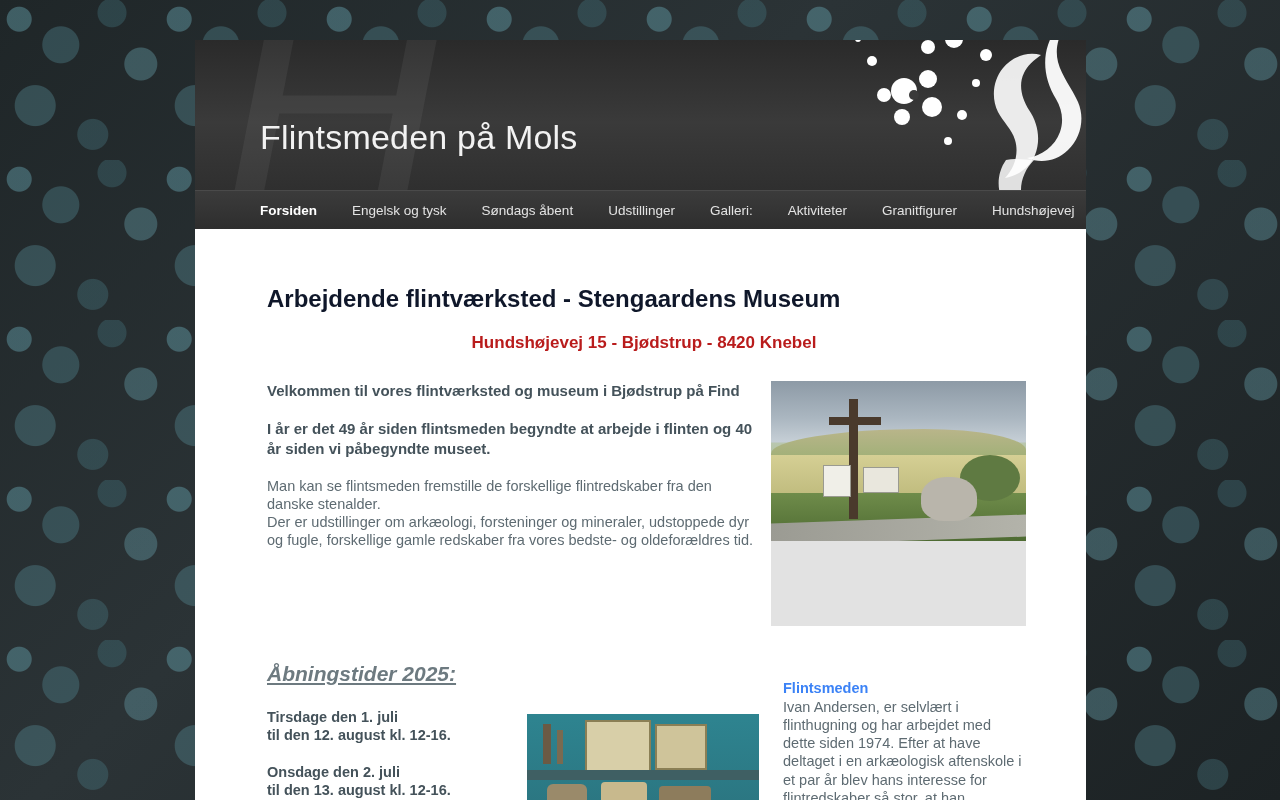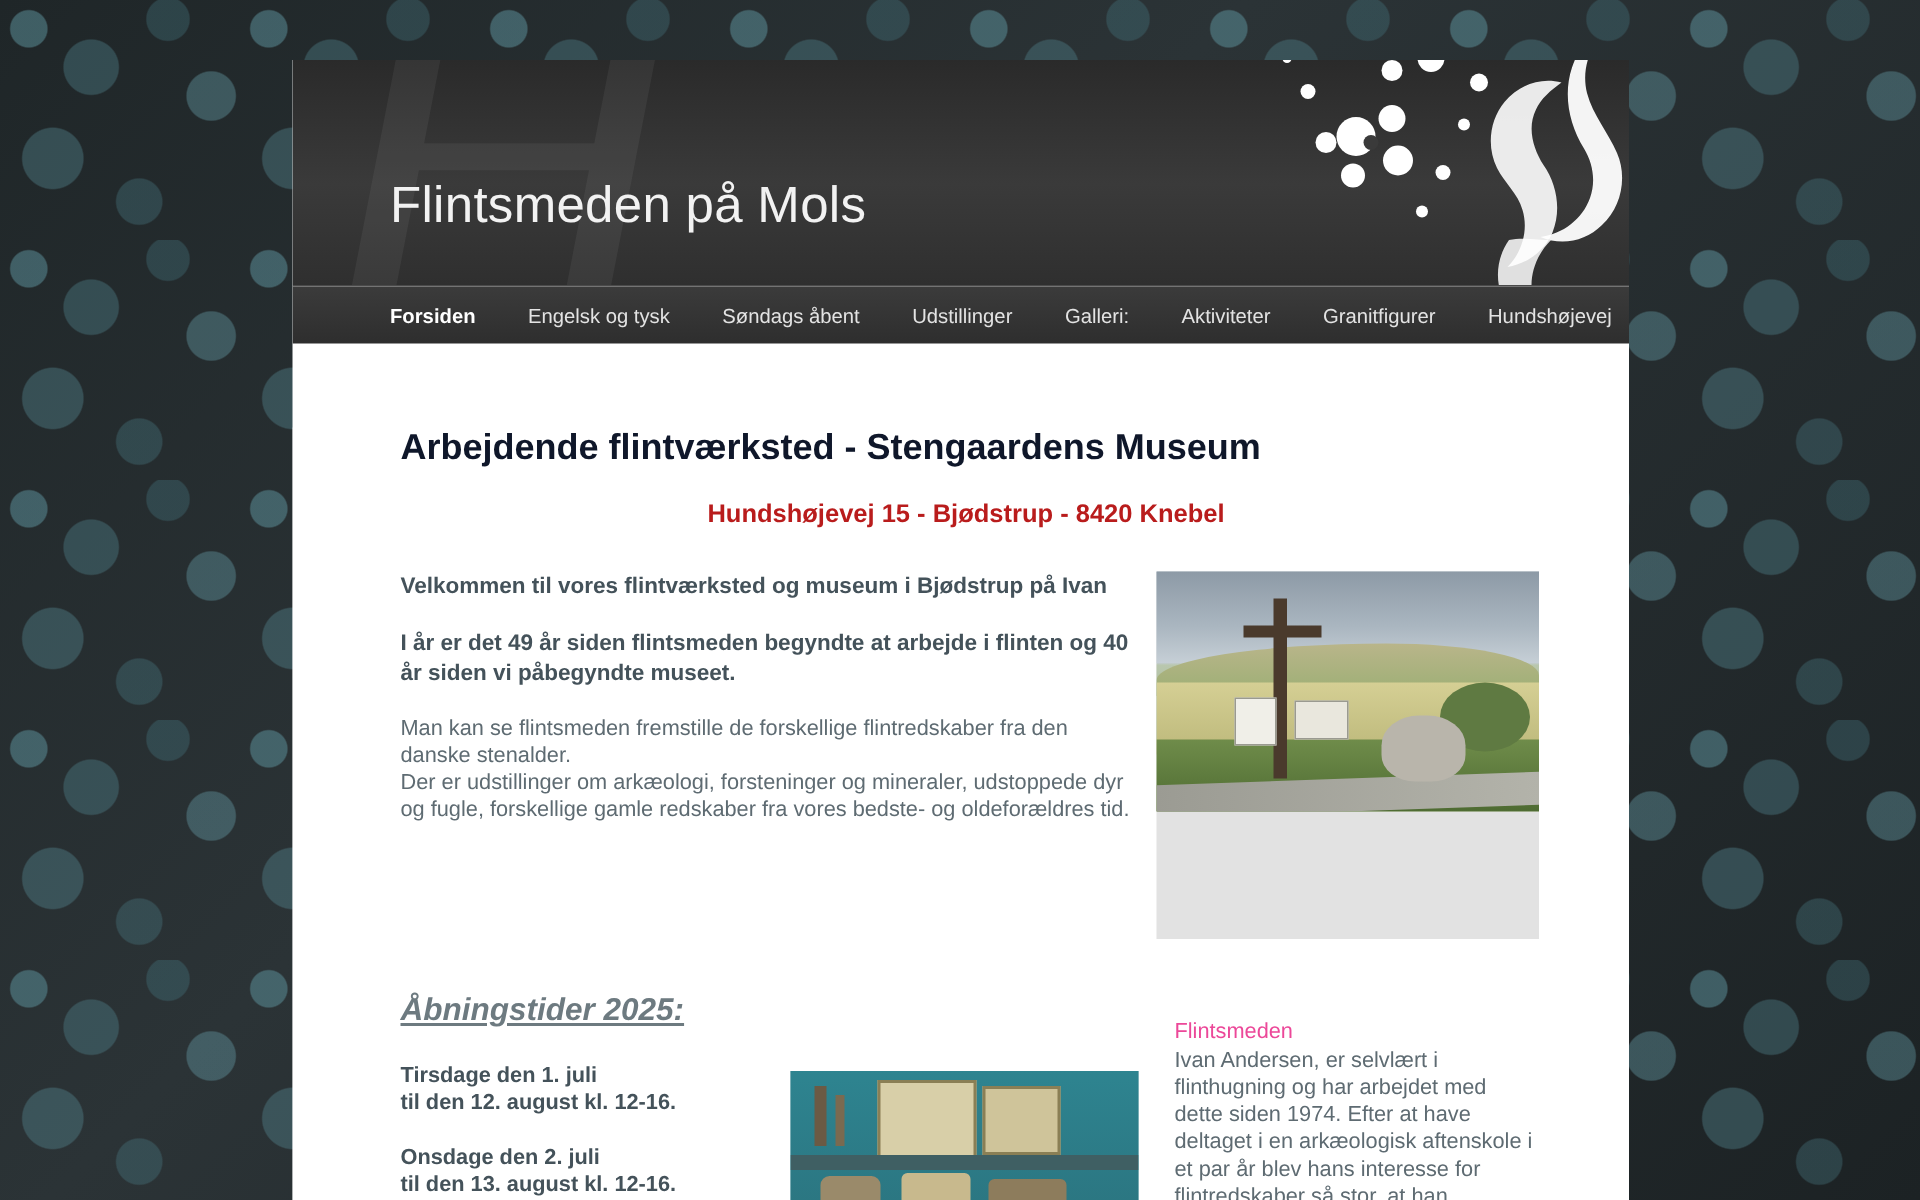--- a/index.html
+++ b/index.html
@@ -221,22 +221,22 @@
   .pi-item1 { position:absolute; left:20px; top:70px; width:40px; height:26px; background:#9a8a6a; border-radius:6px; }
   .pi-item2 { position:absolute; left:74px; top:68px; width:46px; height:30px; background:#c8b98d; border-radius:4px; }
   .pi-item3 { position:absolute; left:132px; top:72px; width:52px; height:26px; background:#8d7c5c; border-radius:4px; }
 
   .openings-right {
     width: 243px;
     padding-left: 24px;
     padding-top: 18px;
   }
   .person-name {
-    color: #ec4899;
-    font-weight: normal;
+    color: #3b82f6;
+    font-weight: bold;
     font-size: 14.5px;
     margin: 0 0 2px 0;
   }
   .person-text {
     color: #5e6b72;
     font-size: 14.5px;
     line-height: 1.25;
     margin: 0;
   }
 </style>
@@ -291,21 +291,21 @@
     </ul>
   </nav>
 
   <div class="content">
 
     <h1 class="main-title">Arbejdende flintværksted - Stengaardens Museum</h1>
     <h2 class="sub-title">Hundshøjevej 15 - Bjødstrup - 8420 Knebel</h2>
 
     <div class="intro-row">
       <div class="intro-text">
-        <p class="lead">Velkommen til vores flintværksted og museum i Bjødstrup på Ivan</p>
+        <p class="lead">Velkommen til vores flintværksted og museum i Bjødstrup på Find</p>
         <p class="lead">I år er det 49 år siden flintsmeden begyndte at arbejde i flinten og 40 år siden vi påbegyndte museet.</p>
         <p class="body-text">Man kan se flintsmeden fremstille de forskellige flintredskaber fra den danske stenalder.</p>
         <p class="body-text">Der er udstillinger om arkæologi, forsteninger og mineraler, udstoppede dyr og fugle, forskellige gamle redskaber fra vores bedste- og oldeforældres tid.</p>
       </div>
 
       <div class="photo-col">
         <div class="photo-frame">
           <div class="photo-landscape">
             <div class="pl-sky"></div>
             <div class="pl-hill"></div>

